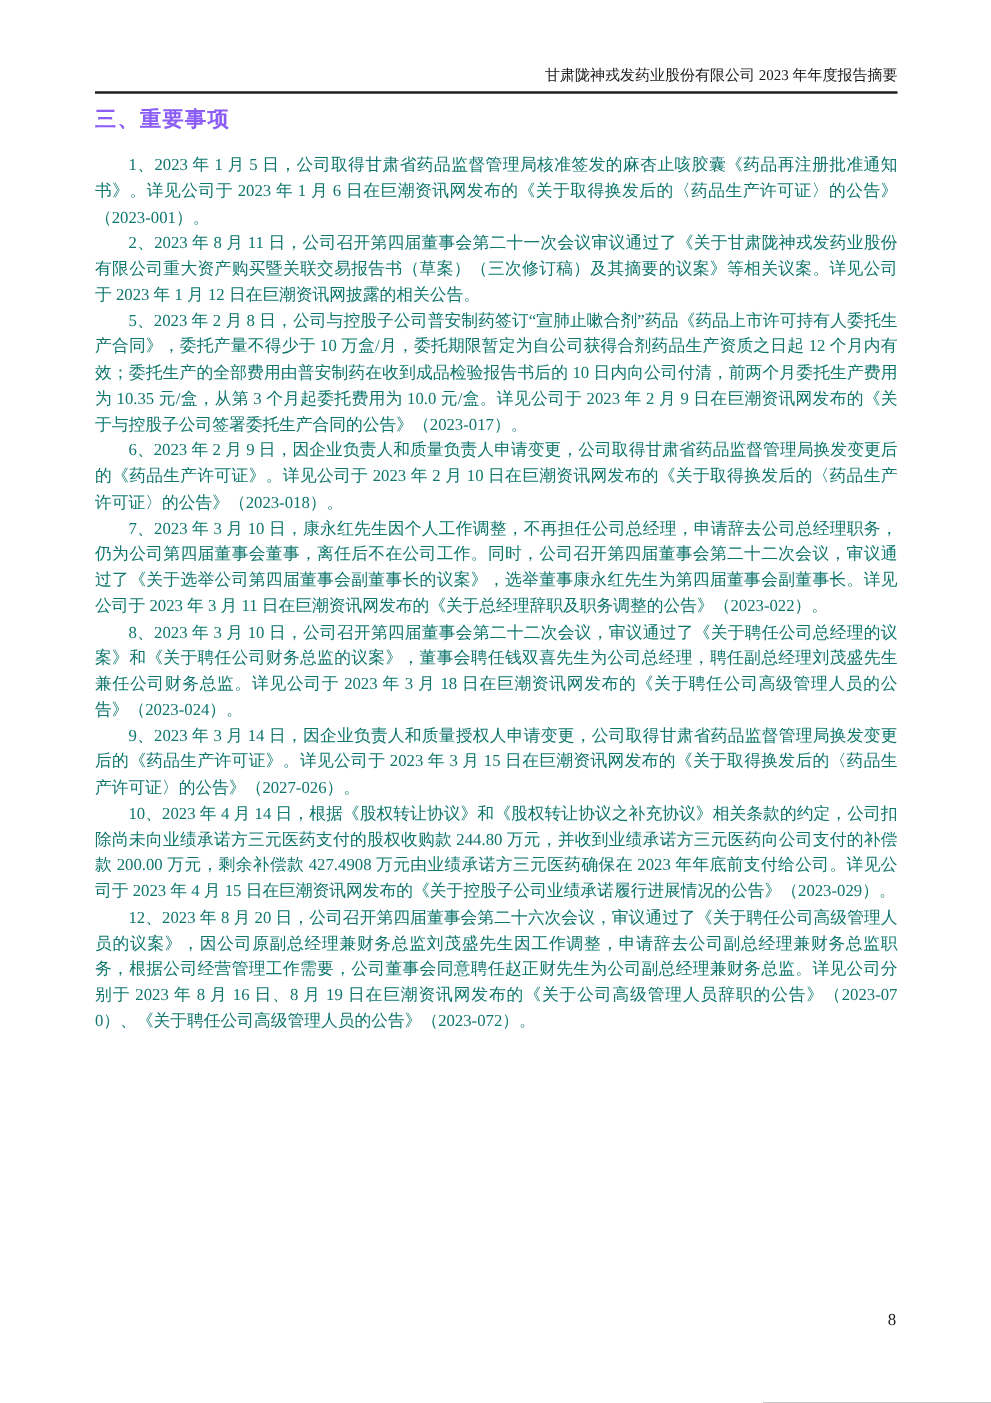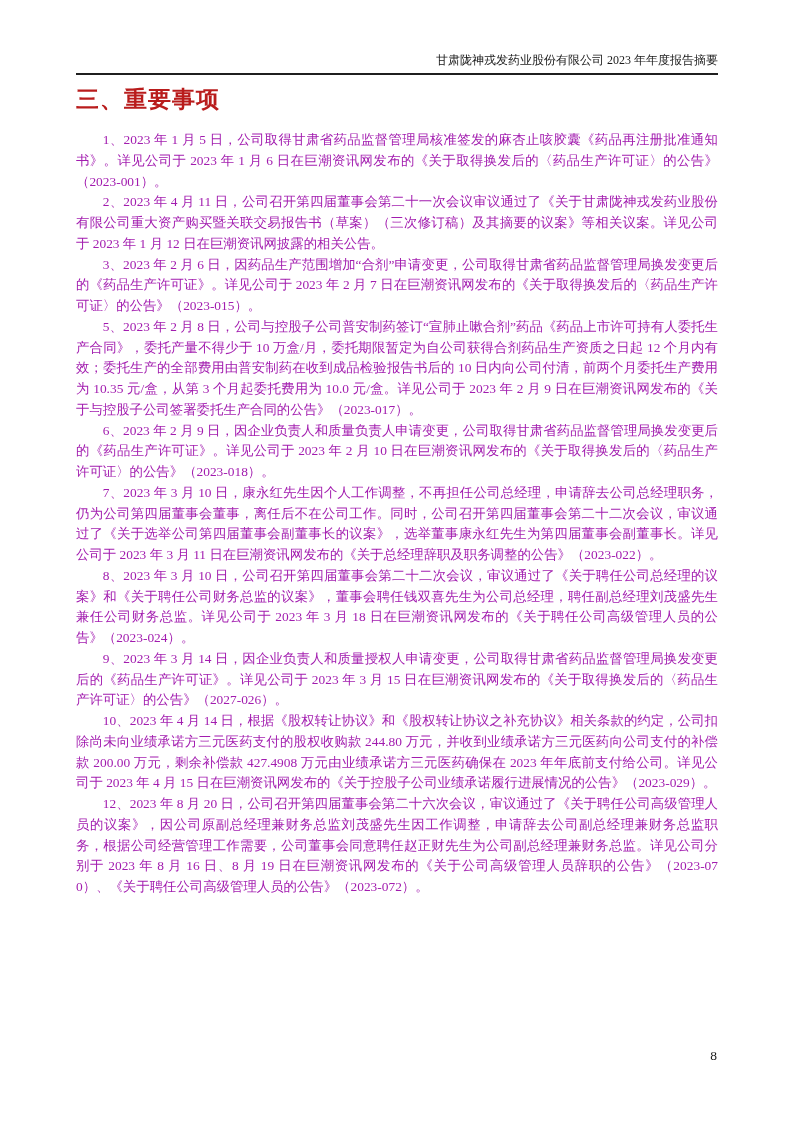--- a/index.html
+++ b/index.html
@@ -29,37 +29,37 @@
     text-align: right;
     font-size: 12px;
     line-height: 16px;
     padding-bottom: 5px;
     border-bottom: 2px solid #1f1f1f;
     color: #1a1a1a;
     white-space: nowrap;
   }
   .section-heading {
     margin: 9px 0 0 0;
-    font-size: 23px;
+    font-size: 17px;
     font-weight: bold;
     letter-spacing: 1px;
-    color: #b91c1c;
+    color: #8b5cf6;
   }
   .content {
     margin-top: 15px;
   }
   .content p.para {
     margin: 0;
     font-size: 13.4px;
     line-height: 20.75px;
     text-align: justify;
     text-justify: inter-ideograph;
     text-indent: 2em;
     word-break: break-all;
-    color: #a21caf;
+    color: #0f766e;
   }
   .page-number {
     position: absolute;
     right: 76px;
     bottom: 58px;
     font-size: 13.5px;
     color: #1a1a1a;
   }
 </style>
 </head>
@@ -67,22 +67,21 @@
 
 <div class="page">
   <div class="doc-inner">
 
     <div class="page-header">甘肃陇神戎发药业股份有限公司 2023 年年度报告摘要</div>
 
     <h2 class="section-heading">三、重要事项</h2>
 
     <div class="content">
       <p class="para">1、2023 年 1 月 5 日，公司取得甘肃省药品监督管理局核准签发的麻杏止咳胶囊《药品再注册批准通知书》。详见公司于 2023 年 1 月 6 日在巨潮资讯网发布的《关于取得换发后的〈药品生产许可证〉的公告》（2023-001）。</p>
-      <p class="para">2、2023 年 4 月 11 日，公司召开第四届董事会第二十一次会议审议通过了《关于甘肃陇神戎发药业股份有限公司重大资产购买暨关联交易报告书（草案）（三次修订稿）及其摘要的议案》等相关议案。详见公司于 2023 年 1 月 12 日在巨潮资讯网披露的相关公告。</p>
-      <p class="para">3、2023 年 2 月 6 日，因药品生产范围增加“合剂”申请变更，公司取得甘肃省药品监督管理局换发变更后的《药品生产许可证》。详见公司于 2023 年 2 月 7 日在巨潮资讯网发布的《关于取得换发后的〈药品生产许可证〉的公告》（2023-015）。</p>
+      <p class="para">2、2023 年 8 月 11 日，公司召开第四届董事会第二十一次会议审议通过了《关于甘肃陇神戎发药业股份有限公司重大资产购买暨关联交易报告书（草案）（三次修订稿）及其摘要的议案》等相关议案。详见公司于 2023 年 1 月 12 日在巨潮资讯网披露的相关公告。</p>
       <p class="para">5、2023 年 2 月 8 日，公司与控股子公司普安制药签订“宣肺止嗽合剂”药品《药品上市许可持有人委托生产合同》，委托产量不得少于 10 万盒/月，委托期限暂定为自公司获得合剂药品生产资质之日起 12 个月内有效；委托生产的全部费用由普安制药在收到成品检验报告书后的 10 日内向公司付清，前两个月委托生产费用为 10.35 元/盒，从第 3 个月起委托费用为 10.0 元/盒。详见公司于 2023 年 2 月 9 日在巨潮资讯网发布的《关于与控股子公司签署委托生产合同的公告》（2023-017）。</p>
       <p class="para">6、2023 年 2 月 9 日，因企业负责人和质量负责人申请变更，公司取得甘肃省药品监督管理局换发变更后的《药品生产许可证》。详见公司于 2023 年 2 月 10 日在巨潮资讯网发布的《关于取得换发后的〈药品生产许可证〉的公告》（2023-018）。</p>
       <p class="para">7、2023 年 3 月 10 日，康永红先生因个人工作调整，不再担任公司总经理，申请辞去公司总经理职务，仍为公司第四届董事会董事，离任后不在公司工作。同时，公司召开第四届董事会第二十二次会议，审议通过了《关于选举公司第四届董事会副董事长的议案》，选举董事康永红先生为第四届董事会副董事长。详见公司于 2023 年 3 月 11 日在巨潮资讯网发布的《关于总经理辞职及职务调整的公告》（2023-022）。</p>
       <p class="para">8、2023 年 3 月 10 日，公司召开第四届董事会第二十二次会议，审议通过了《关于聘任公司总经理的议案》和《关于聘任公司财务总监的议案》，董事会聘任钱双喜先生为公司总经理，聘任副总经理刘茂盛先生兼任公司财务总监。详见公司于 2023 年 3 月 18 日在巨潮资讯网发布的《关于聘任公司高级管理人员的公告》（2023-024）。</p>
       <p class="para">9、2023 年 3 月 14 日，因企业负责人和质量授权人申请变更，公司取得甘肃省药品监督管理局换发变更后的《药品生产许可证》。详见公司于 2023 年 3 月 15 日在巨潮资讯网发布的《关于取得换发后的〈药品生产许可证〉的公告》（2027-026）。</p>
       <p class="para">10、2023 年 4 月 14 日，根据《股权转让协议》和《股权转让协议之补充协议》相关条款的约定，公司扣除尚未向业绩承诺方三元医药支付的股权收购款 244.80 万元，并收到业绩承诺方三元医药向公司支付的补偿款 200.00 万元，剩余补偿款 427.4908 万元由业绩承诺方三元医药确保在 2023 年年底前支付给公司。详见公司于 2023 年 4 月 15 日在巨潮资讯网发布的《关于控股子公司业绩承诺履行进展情况的公告》（2023-029）。</p>
       <p class="para">12、2023 年 8 月 20 日，公司召开第四届董事会第二十六次会议，审议通过了《关于聘任公司高级管理人员的议案》，因公司原副总经理兼财务总监刘茂盛先生因工作调整，申请辞去公司副总经理兼财务总监职务，根据公司经营管理工作需要，公司董事会同意聘任赵正财先生为公司副总经理兼财务总监。详见公司分别于 2023 年 8 月 16 日、8 月 19 日在巨潮资讯网发布的《关于公司高级管理人员辞职的公告》（2023-070）、《关于聘任公司高级管理人员的公告》（2023-072）。</p>
     </div>
   </div>
 

